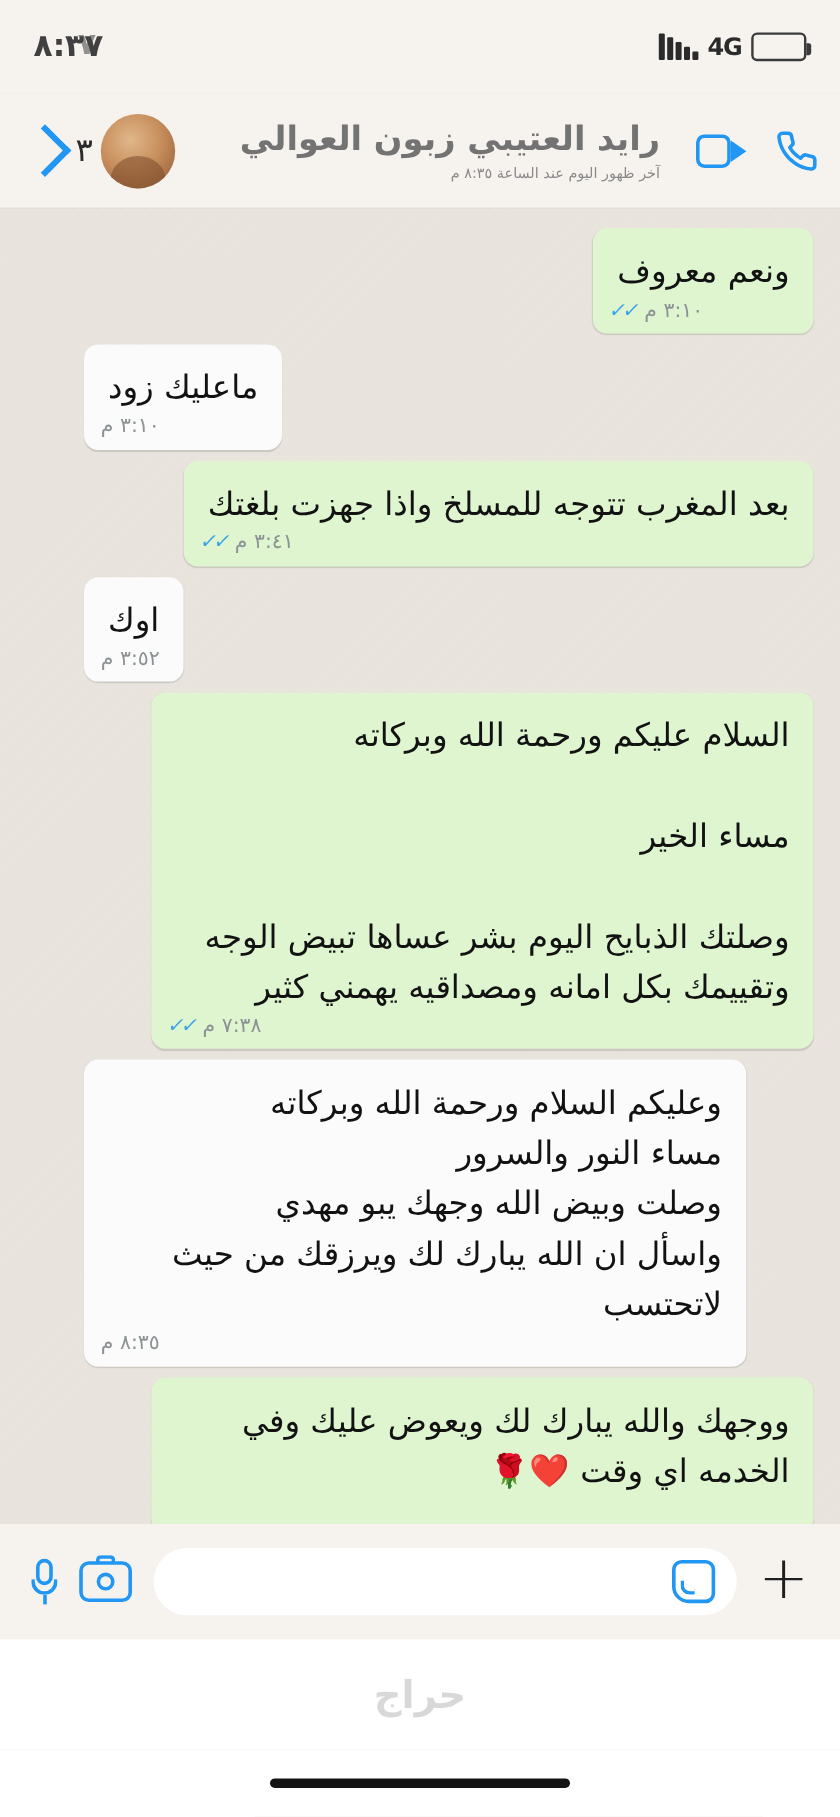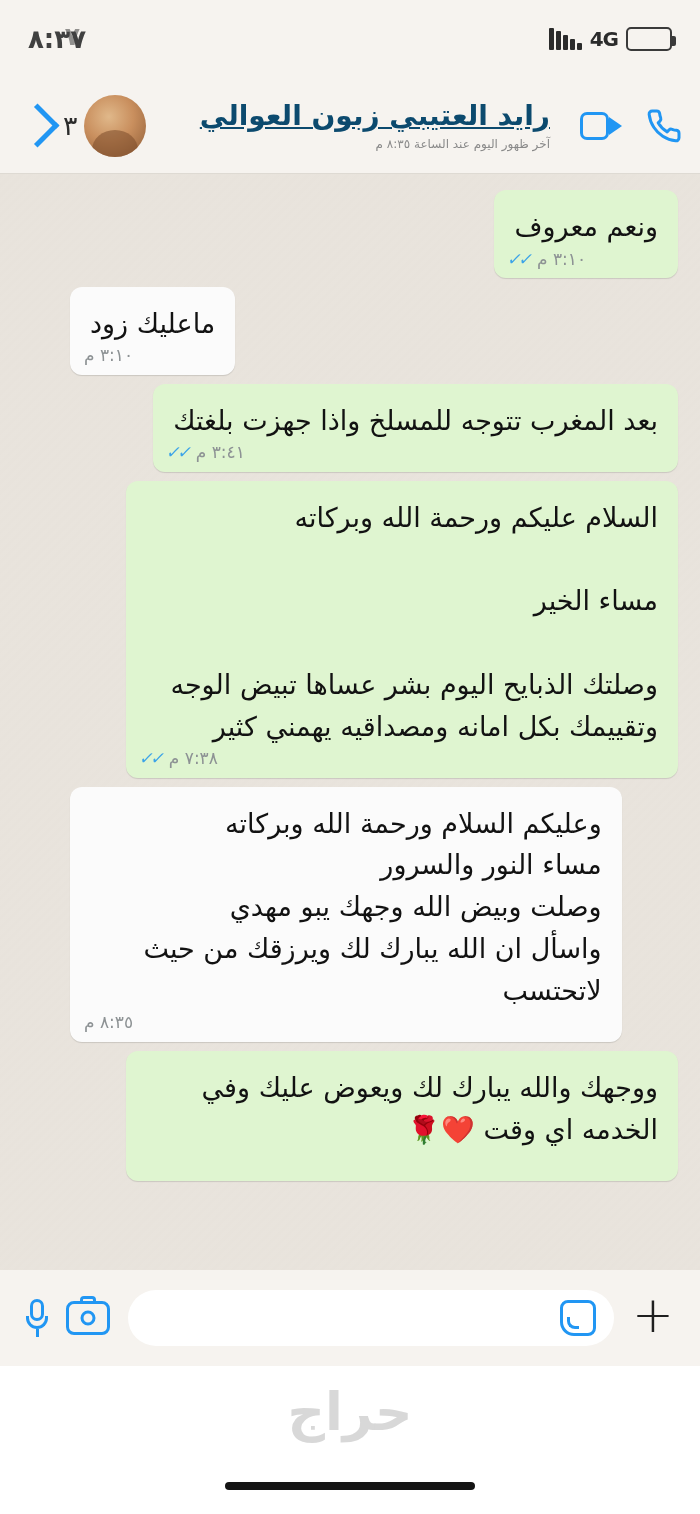--- a/index.html
+++ b/index.html
@@ -148,26 +148,25 @@
   }
   .hdr-text {
     flex: 1;
     min-width: 0;
     text-align: right;
     padding-right: 10px;
   }
   .hdr-name {
     font-size: 28px;
     font-weight: 700;
-    color: #0c4a6e;
+    color: #737373;
     line-height: 1.15;
     white-space: nowrap;
     overflow: hidden;
     text-overflow: ellipsis;
-    text-decoration: underline;
   }
   .hdr-status {
     font-size: 12px;
     color: #8a8a8a;
     margin-top: 4px;
   }
   .hdr-actions {
     display: flex;
     align-items: center;
     gap: 24px;
@@ -378,21 +377,21 @@
   .watermark-area {
     height: 92px;
     background: #ffffff;
     position: relative;
     flex: none;
     display: flex;
     align-items: center;
     justify-content: center;
   }
   .watermark {
-    font-size: 52px;
+    font-size: 32px;
     color: #b9b9b9;
     opacity: .55;
     letter-spacing: 2px;
     font-weight: 700;
   }
   .home-bar-area {
     height: 56px;
     background: #ffffff;
     display: flex;
     align-items: center;
@@ -457,20 +456,23 @@
   <div class="messages" id="messages">
       <div class="row out">
         <div class="bubble out"><div>ونعم معروف</div><div class="meta"><span class="ticks">✓✓</span><span>٣:١٠ م</span></div></div>
       </div>
       <div class="row in">
         <div class="bubble in"><div>ماعليك زود</div><div class="meta"><span>٣:١٠ م</span></div></div>
       </div>
       <div class="row out">
         <div class="bubble out"><div>بعد المغرب تتوجه للمسلخ واذا جهزت بلغتك</div><div class="meta"><span class="ticks">✓✓</span><span>٣:٤١ م</span></div></div>
       </div>
+      <div class="row in">
+        <div class="bubble in"><div>اوك</div><div class="meta"><span>٣:٥٢ م</span></div></div>
+      </div>
       <div class="row out">
         <div class="bubble out"><div>السلام عليكم ورحمة الله وبركاته
 
 مساء الخير
 
 وصلتك الذبايح اليوم بشر عساها تبيض الوجه وتقييمك بكل امانه ومصداقيه يهمني كثير</div><div class="meta"><span class="ticks">✓✓</span><span>٧:٣٨ م</span></div></div>
       </div>
       <div class="row in">
         <div class="bubble in"><div>وعليكم السلام ورحمة الله وبركاته
 مساء النور والسرور

